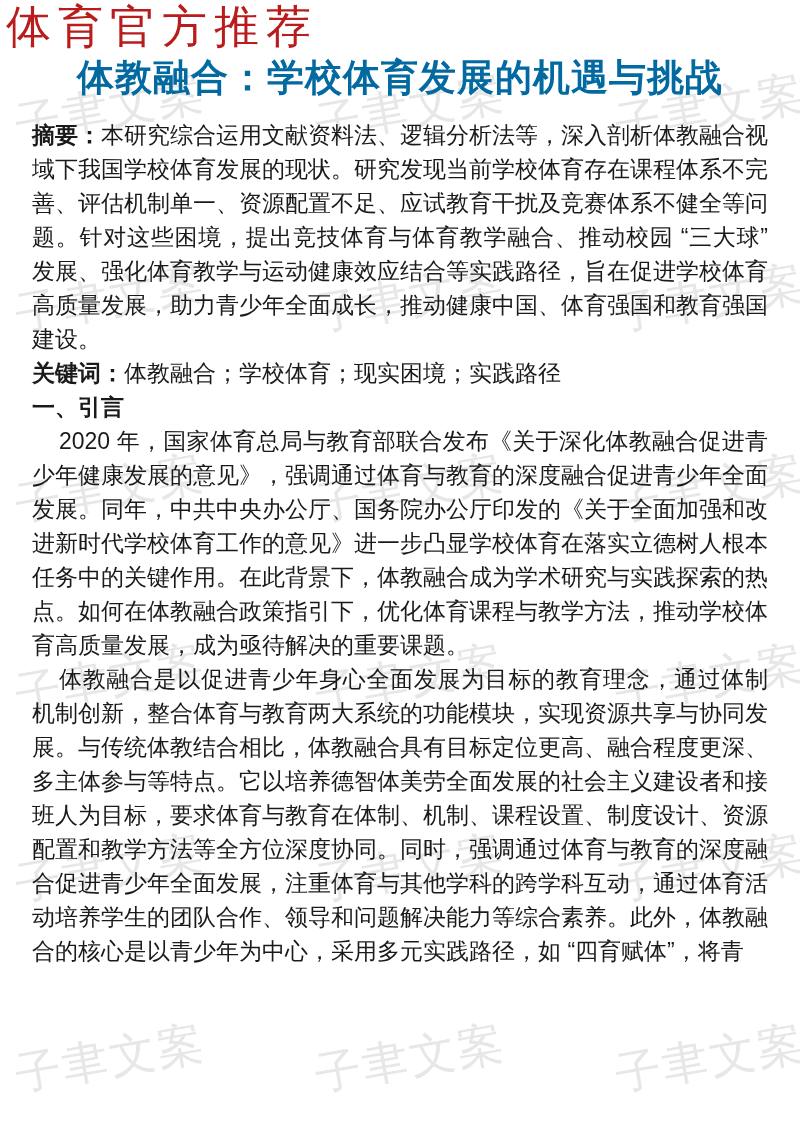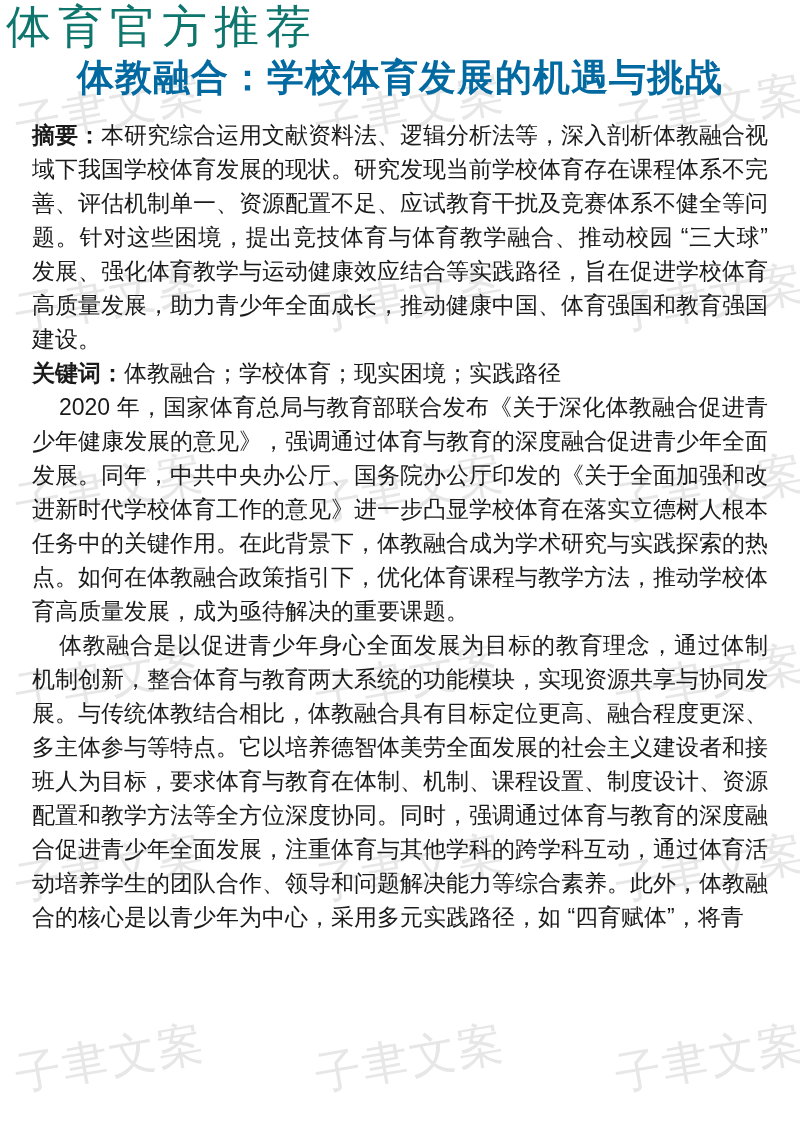--- a/index.html
+++ b/index.html
@@ -14,21 +14,21 @@
     letter-spacing:2px; white-space:nowrap;
     transform:rotate(-10deg); transform-origin:center;
     font-family:"Liberation Sans", sans-serif;
     user-select:none;
   }
   .content { position:absolute; inset:0; z-index:1; }
   .badge {
     margin:4px 0 0 6px;
     font-family:"Liberation Serif", serif;
     font-size:45px; line-height:1.05; font-weight:400;
-    color:#0f766e; letter-spacing:7px;
+    color:#b91c1c; letter-spacing:7px;
   }
   .title {
     margin:6px 8px 0 8px; text-align:center;
     font-size:37px; line-height:1.15; font-weight:bold;
     color:#0369a1; letter-spacing:1px;
   }
   .body {
     margin:18px 32px 0 32px;
     font-size:23px; line-height:34px; color:#1a1a1a;
     text-align:justify; text-justify:inter-ideograph;
@@ -61,17 +61,18 @@
       <span class="watermark" style="left: 14px; top: 1028px;">子聿文案</span>
       <span class="watermark" style="left: 314px; top: 1028px;">子聿文案</span>
       <span class="watermark" style="left: 614px; top: 1028px;">子聿文案</span>
     </div>
   <div class="content">
     <div class="badge">体育官方推荐</div>
     <h1 class="title">体教融合：学校体育发展的机遇与挑战</h1>
     <div class="body">
       <p class="para"><span class="inline-label">摘要：</span><span>本研究综合运用文献资料法、逻辑分析法等，深入剖析体教融合视域下我国学校体育发展的现状。研究发现当前学校体育存在课程体系不完善、评估机制单一、资源配置不足、应试教育干扰及竞赛体系不健全等问题。针对这些困境，提出竞技体育与体育教学融合、推动校园 “三大球” 发展、强化体育教学与运动健康效应结合等实践路径，旨在促进学校体育高质量发展，助力青少年全面成长，推动健康中国、体育强国和教育强国建设。</span></p>
       <p class="para"><span class="inline-label">关键词：</span><span>体教融合；学校体育；现实困境；实践路径</span></p>
+      <h2 class="heading">一、引言</h2>
       <p class="para indent">2020 年，国家体育总局与教育部联合发布《关于深化体教融合促进青少年健康发展的意见》，强调通过体育与教育的深度融合促进青少年全面发展。同年，中共中央办公厅、国务院办公厅印发的《关于全面加强和改进新时代学校体育工作的意见》进一步凸显学校体育在落实立德树人根本任务中的关键作用。在此背景下，体教融合成为学术研究与实践探索的热点。如何在体教融合政策指引下，优化体育课程与教学方法，推动学校体育高质量发展，成为亟待解决的重要课题。</p>
       <p class="para indent">体教融合是以促进青少年身心全面发展为目标的教育理念，通过体制机制创新，整合体育与教育两大系统的功能模块，实现资源共享与协同发展。与传统体教结合相比，体教融合具有目标定位更高、融合程度更深、多主体参与等特点。它以培养德智体美劳全面发展的社会主义建设者和接班人为目标，要求体育与教育在体制、机制、课程设置、制度设计、资源配置和教学方法等全方位深度协同。同时，强调通过体育与教育的深度融合促进青少年全面发展，注重体育与其他学科的跨学科互动，通过体育活动培养学生的团队合作、领导和问题解决能力等综合素养。此外，体教融合的核心是以青少年为中心，采用多元实践路径，如 “四育赋体”，将青</p>
     </div>
   </div>
 </div>
 
 </body></html>

